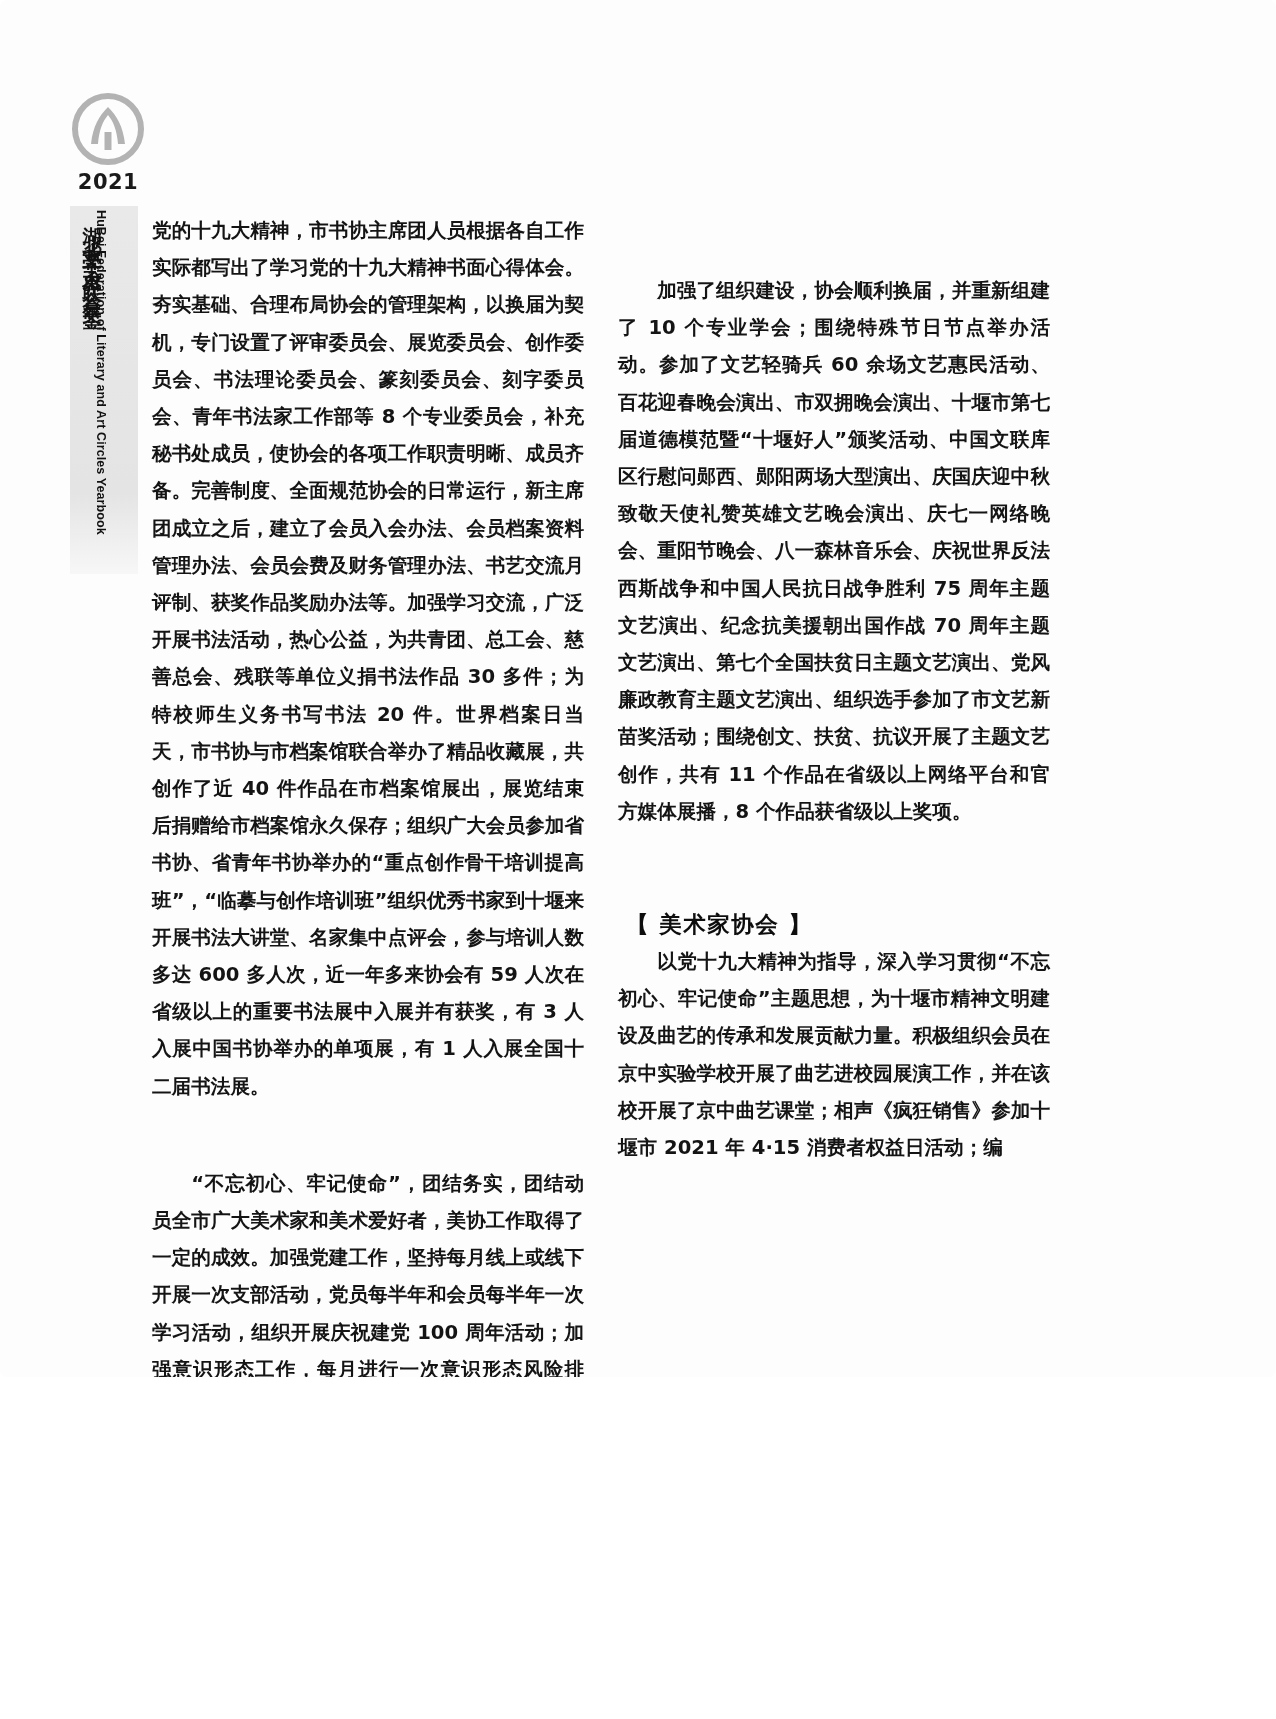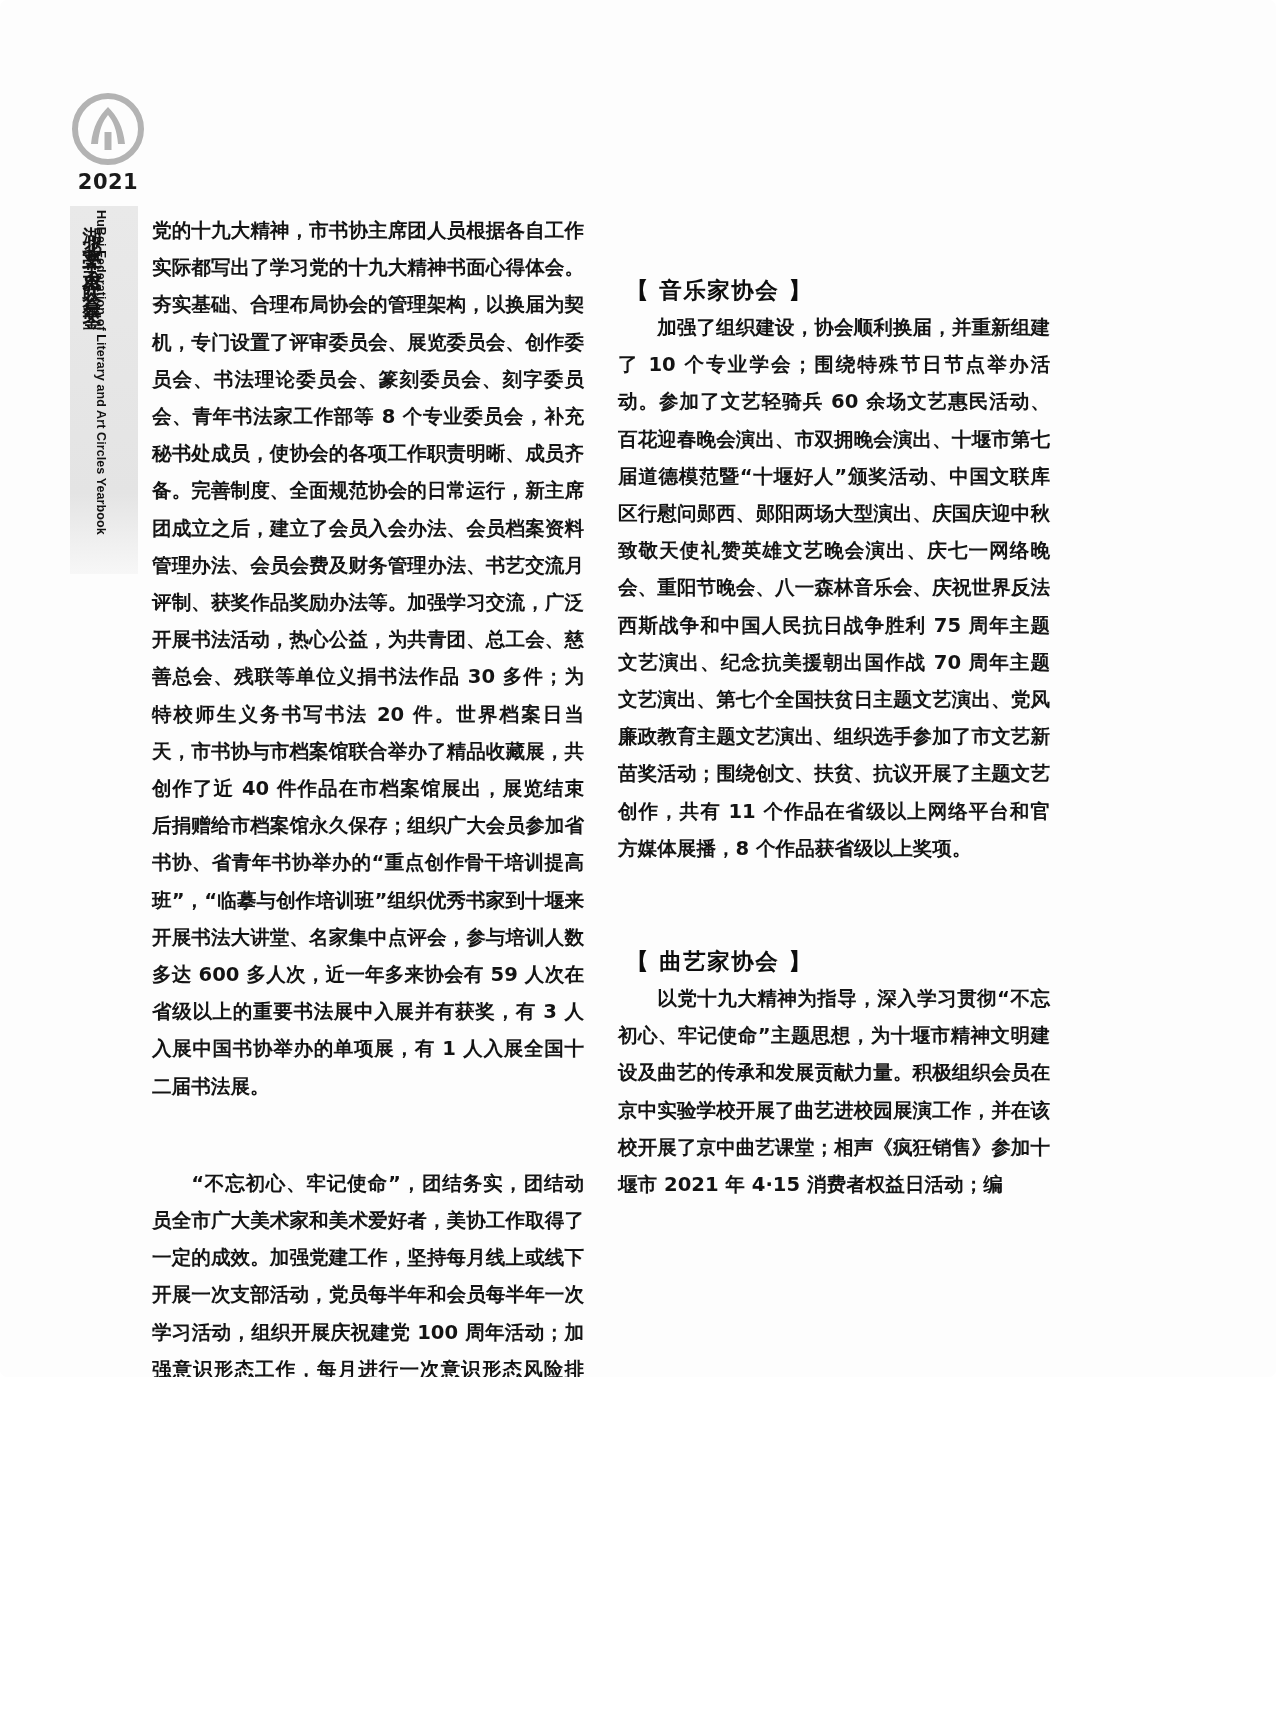--- a/index.html
+++ b/index.html
@@ -151,22 +151,21 @@
   <div class="spine-en">HuBei Federation of Literary and Art Circles Yearbook</div>
 
   <div class="col col-left">
     <p class="para cont">党的十九大精神，市书协主席团人员根据各自工作实际都写出了学习党的十九大精神书面心得体会。夯实基础、合理布局协会的管理架构，以换届为契机，专门设置了评审委员会、展览委员会、创作委员会、书法理论委员会、篆刻委员会、刻字委员会、青年书法家工作部等 8 个专业委员会，补充秘书处成员，使协会的各项工作职责明晰、成员齐备。完善制度、全面规范协会的日常运行，新主席团成立之后，建立了会员入会办法、会员档案资料管理办法、会员会费及财务管理办法、书艺交流月评制、获奖作品奖励办法等。加强学习交流，广泛开展书法活动，热心公益，为共青团、总工会、慈善总会、残联等单位义捐书法作品 30 多件；为特校师生义务书写书法 20 件。世界档案日当天，市书协与市档案馆联合举办了精品收藏展，共创作了近 40 件作品在市档案馆展出，展览结束后捐赠给市档案馆永久保存；组织广大会员参加省书协、省青年书协举办的“重点创作骨干培训提高班”，“临摹与创作培训班”组织优秀书家到十堰来开展书法大讲堂、名家集中点评会，参与培训人数多达 600 多人次，近一年多来协会有 59 人次在省级以上的重要书法展中入展并有获奖，有 3 人入展中国书协举办的单项展，有 1 人入展全国十二届书法展。</p>
     <div class="gap-md"></div>
     <p class="para">“不忘初心、牢记使命”，团结务实，团结动员全市广大美术家和美术爱好者，美协工作取得了一定的成效。加强党建工作，坚持每月线上或线下开展一次支部活动，党员每半年和会员每半年一次学习活动，组织开展庆祝建党 100 周年活动；加强意识形态工作，每月进行一次意识形态风险排查；开展文艺扶贫工作。积极组织会员参加文化下乡活动，服务乡村振兴。积极组织协会中的名医名家，发挥自己的一技之长，开展义</p>
   </div>
 
   <div class="col col-right">
     <div class="gap-md"></div>
-    <h2 class="section">【 音乐家协会 】</h2>
     <p class="para">加强了组织建设，协会顺利换届，并重新组建了 10 个专业学会；围绕特殊节日节点举办活动。参加了文艺轻骑兵 60 余场文艺惠民活动、百花迎春晚会演出、市双拥晚会演出、十堰市第七届道德模范暨“十堰好人”颁奖活动、中国文联库区行慰问郧西、郧阳两场大型演出、庆国庆迎中秋致敬天使礼赞英雄文艺晚会演出、庆七一网络晚会、重阳节晚会、八一森林音乐会、庆祝世界反法西斯战争和中国人民抗日战争胜利 75 周年主题文艺演出、纪念抗美援朝出国作战 70 周年主题文艺演出、第七个全国扶贫日主题文艺演出、党风廉政教育主题文艺演出、组织选手参加了市文艺新苗奖活动；围绕创文、扶贫、抗议开展了主题文艺创作，共有 11 个作品在省级以上网络平台和官方媒体展播，8 个作品获省级以上奖项。</p>
     <div class="gap-lg"></div>
-    <h2 class="section">【 曲艺家协会 】</h2>
+    <h2 class="section">【 美术家协会 】</h2>
     <p class="para">以党十九大精神为指导，深入学习贯彻“不忘初心、牢记使命”主题思想，为十堰市精神文明建设及曲艺的传承和发展贡献力量。积极组织会员在京中实验学校开展了曲艺进校园展演工作，并在该校开展了京中曲艺课堂；相声《疯狂销售》参加十堰市 2021 年 4·15 消费者权益日活动；编</p>
   </div>
 
   <div class="folio">177</div>
 
 </div>
 
 </body></html>

